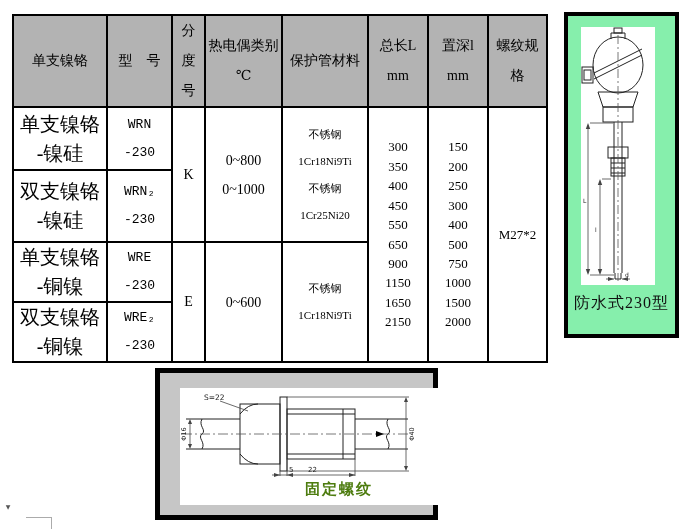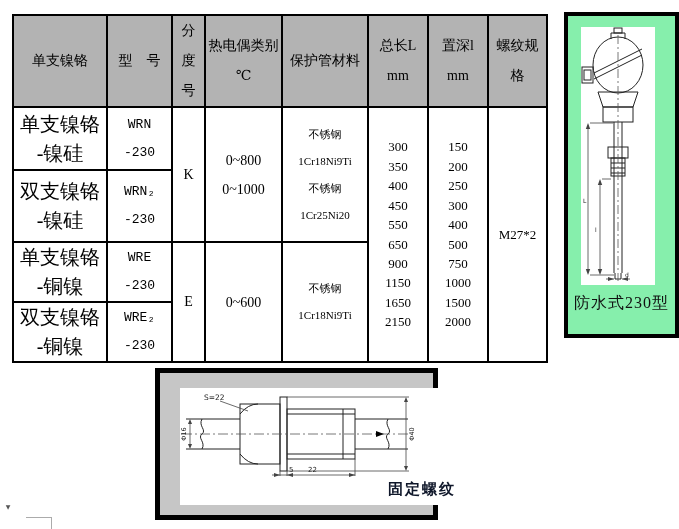--- a/index.html
+++ b/index.html
@@ -44,22 +44,22 @@
   }
   
   .panel-bottom{
     position:absolute;left:155px;top:368px;width:283px;height:152px;
     box-sizing:border-box;border:5px solid #000;background:#c6c6c6;
   }
   .panel-bottom .draw{
     position:absolute;left:20px;top:15px;width:276px;height:117px;background:#ffffff;
   }
   .panel-bottom .cap{
-    position:absolute;left:0;right:0;top:92px;text-align:right;
-    font-size:15px;font-weight:bold;color:#0f172a;letter-spacing:2px;margin-left:42px;
+    position:absolute;left:0;right:0;top:92px;text-align:center;
+    font-size:15px;font-weight:bold;color:#4d7c0f;letter-spacing:2px;margin-left:42px;
   }
   svg{display:block;}
   svg text{font-family:"DejaVu Sans",sans-serif;fill:#222;}
   
   .anchor-mark{
     position:absolute;left:3px;top:504px;width:10px;height:8px;
     font-size:6px;line-height:6px;color:#555;text-align:center;
     font-family:"DejaVu Sans",sans-serif;
   }
   .corner-mark{

